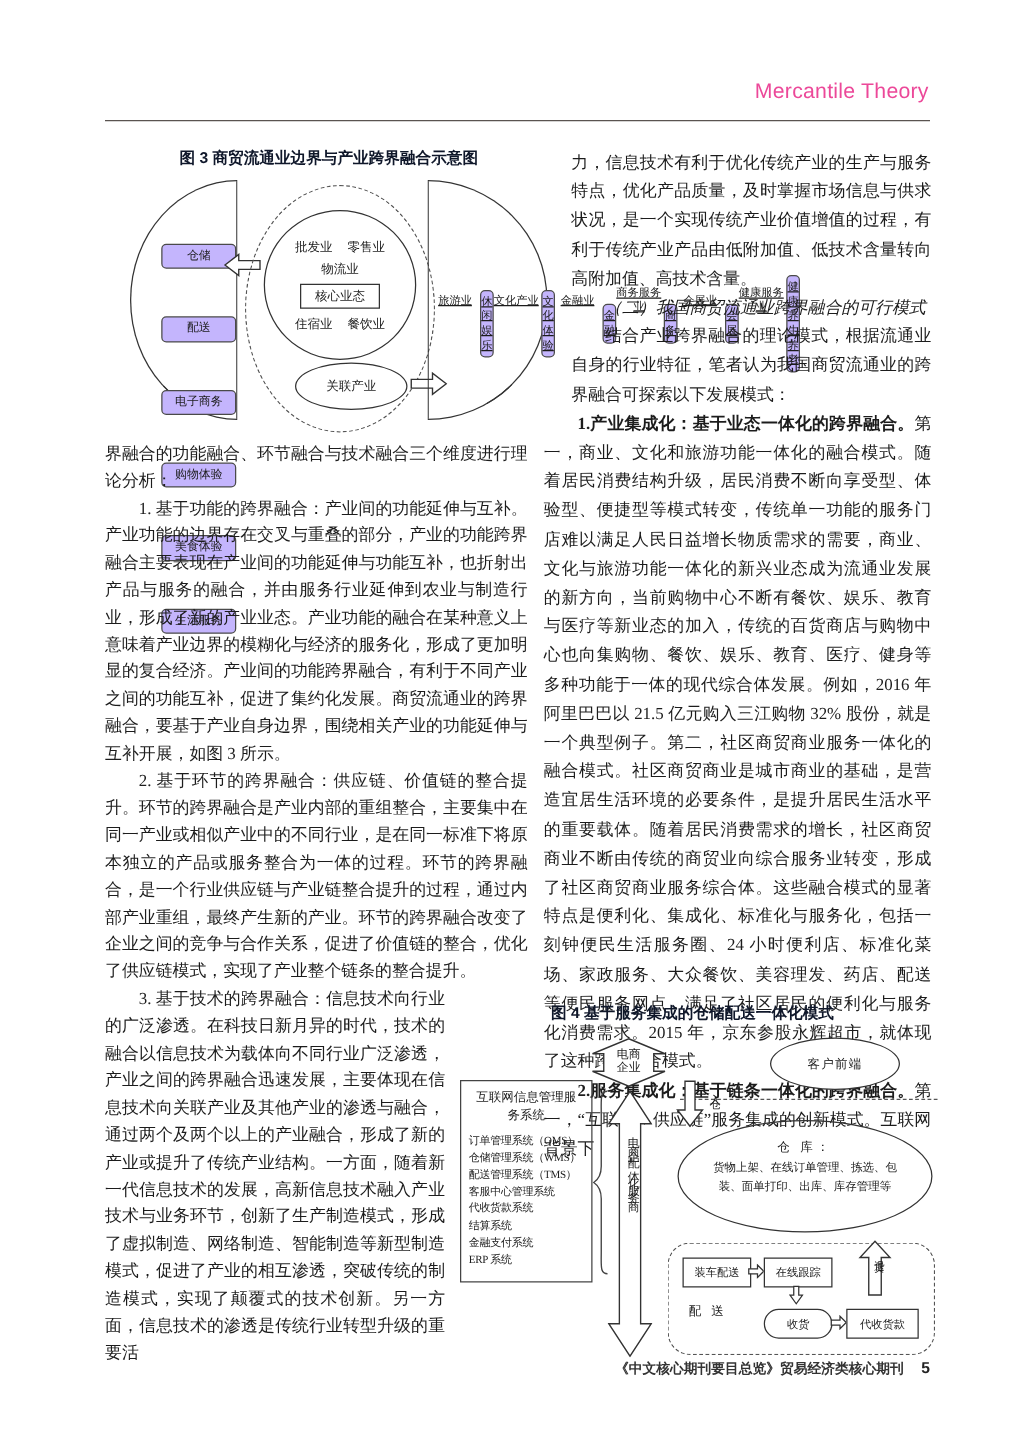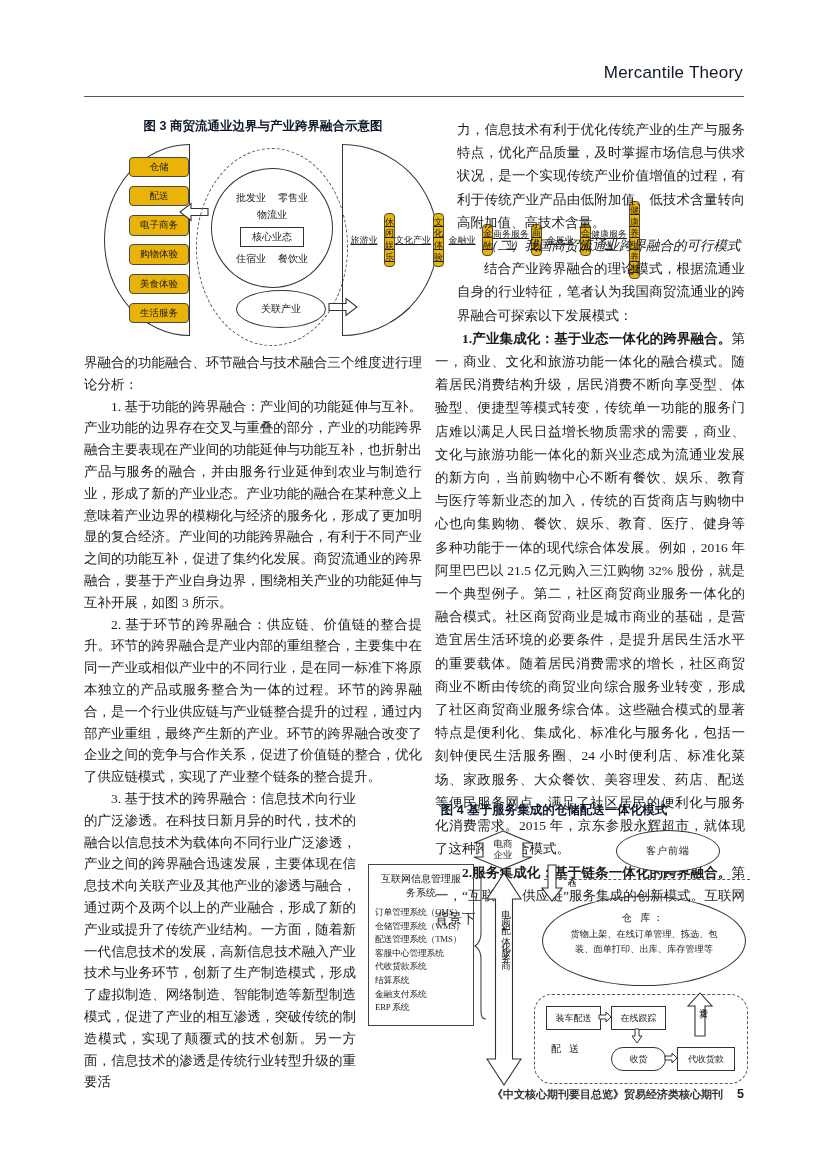--- a/index.html
+++ b/index.html
@@ -7,21 +7,21 @@
   .page {
     position:relative; width:827px; height:1160px; margin:0 auto;
     background:#ffffff; overflow:hidden;
     font-family:"Liberation Serif","DejaVu Serif",serif;
     color:#1c1c1c;
   }
   
   .journal-tag {
     position:absolute; top:63px; right:84px;
     font-family:"Liberation Sans","DejaVu Sans",sans-serif;
-    font-size:17px; color:#0f172a; letter-spacing:.2px;
+    font-size:17px; color:#ec4899; letter-spacing:.2px;
   }
   .header-rule {
     position:absolute; top:96px; left:84px; width:660px;
     border-top:1.4px solid #5a5450;
   }
   
   .col { position:absolute; text-align:justify; text-justify:inter-ideograph; word-break:break-all; }
   .col p { margin:0; }
   .left-col  { left:84px;  top:352px; width:338px; font-size:13.5px; line-height:21.8px; }
   .right-col { left:435px; top:118px; width:310px; font-size:13.5px; line-height:23.2px; }
@@ -31,22 +31,22 @@
   .narrow { width:272px; }
   .fig-wrap-spacer { float:left; width:22px; height:186px; }
   
   .fig { position:absolute; }
   .fig-title {
     position:absolute; left:0; width:100%; text-align:center;
     font-family:"Liberation Sans","DejaVu Sans",sans-serif;
     font-weight:bold; font-size:12.5px; color:#0f172a;
   }
   .box {
-    border:1px solid #4a4a4a; background:#eab308; text-align:center;
-    font-size:9.5px; line-height:1.3; border-radius:4px; padding:3px 1px;
+    border:1px solid #4a4a4a; background:#c4b5fd; text-align:center;
+    font-size:9.5px; line-height:1.3; border-radius:4px; padding:3px 1px;margin-top:38px;
   }
   .ellipse { border:1px solid #333; border-radius:50%; background:#fff;
     display:flex; align-items:center; justify-content:center; }
   .abs { position:absolute; }
   svg { display:block; }
   
   .fig3 { left:84px; top:116px; width:358px; height:238px; }
   .fig3-left-shape {
     position:absolute; left:20px; top:28px; width:86px; height:192px;
     border:1.3px solid #333;

